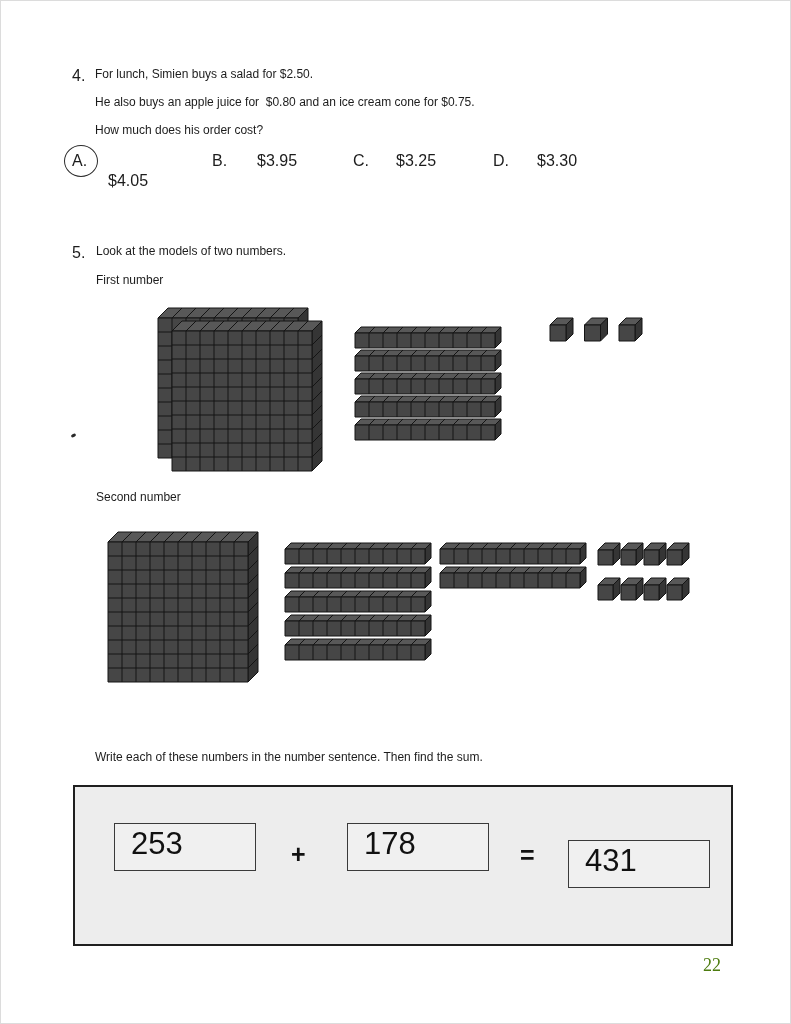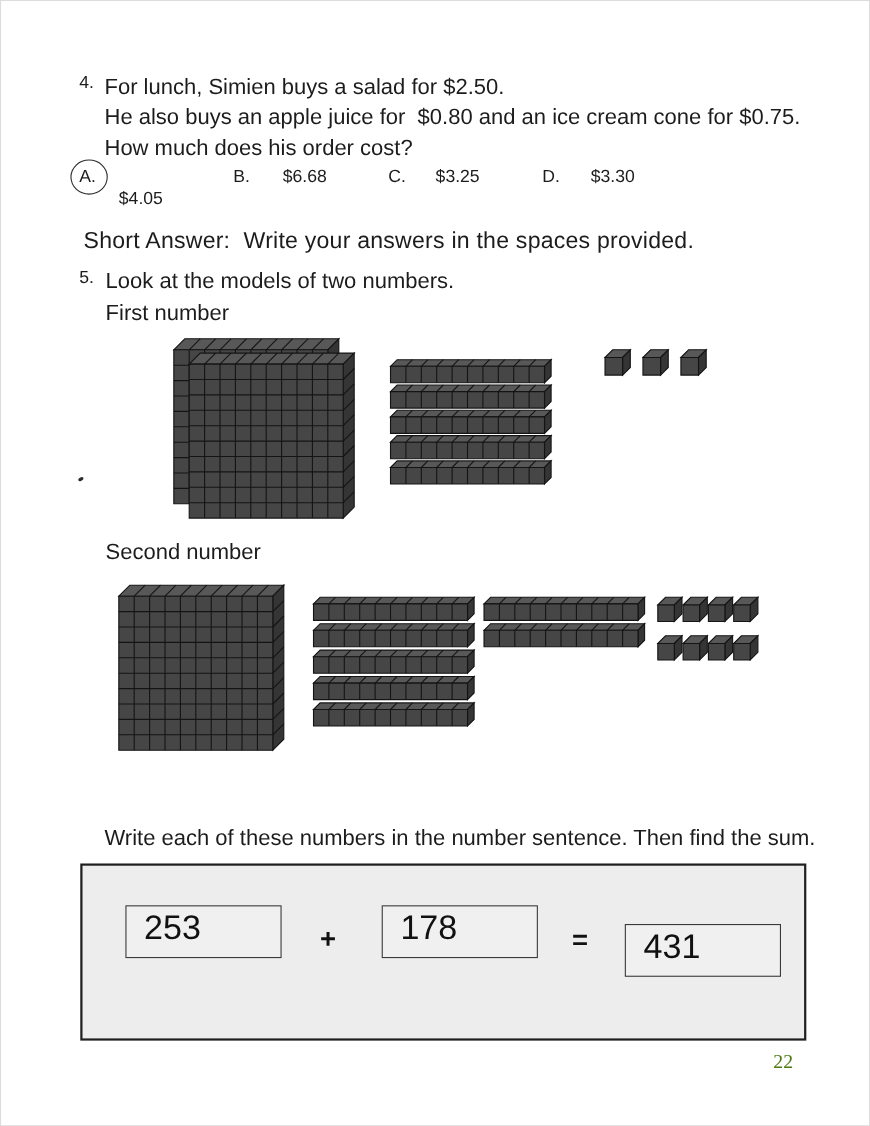--- a/index.html
+++ b/index.html
@@ -7,21 +7,21 @@
     position:relative;
     width:791px;height:1024px;
     background:#ffffff;
     font-family:"Liberation Sans","DejaVu Sans",sans-serif;
     color:#1c1c1c;
     box-shadow:inset 0 0 0 1px #dcdcdc;
     overflow:hidden;
   }
   .abs{position:absolute;}
   .pre{white-space:pre;}
-  .body-text{font-size:20px;line-height:1.2;}
+  .body-text{font-size:12px;line-height:1.2;}
   .qnum{font-size:16px;}
   .heading{font-size:21px;letter-spacing:0.2px;}
   .choice-letter,.choice-value{font-size:16px;}
   .answer-circle{
     position:absolute;left:64px;top:145px;width:32px;height:30px;
     border:1.6px solid #2b2b2b;border-radius:50%;
   }
   .sentence-outer{
     position:absolute;left:73px;top:785px;width:660px;height:161px;
     background:#ededed;border:2px solid #1f1f1f;box-sizing:border-box;
@@ -51,27 +51,26 @@
 
   <span class="abs qnum" style="left:72px;top:67px;">4.</span>
   <span class="abs body-text pre" style="left:95px;top:67px;">For lunch, Simien buys a salad for $2.50.</span>
   <span class="abs body-text pre" style="left:95px;top:95px;">He also buys an apple juice for  $0.80 and an ice cream cone for $0.75.</span>
   <span class="abs body-text pre" style="left:95px;top:123px;">How much does his order cost?</span>
 
   <span class="answer-circle"></span>
   <span class="abs choice-letter" style="left:72px;top:152px;">A.</span>
   <span class="abs choice-value" style="left:108px;top:152px;margin-top:20px;">$4.05</span>
   <span class="abs choice-letter" style="left:212px;top:152px;">B.</span>
-  <span class="abs choice-value" style="left:257px;top:152px;">$6.68</span>
+  <span class="abs choice-value" style="left:257px;top:152px;">$3.95</span>
   <span class="abs choice-letter" style="left:353px;top:152px;">C.</span>
   <span class="abs choice-value" style="left:396px;top:152px;">$3.25</span>
   <span class="abs choice-letter" style="left:493px;top:152px;">D.</span>
   <span class="abs choice-value" style="left:537px;top:152px;">$3.30</span>
 
-  <span class="abs heading pre" style="left:76px;top:207px;">Short Answer:  Write your answers in the spaces provided.</span>
 
   <span class="abs qnum" style="left:72px;top:244px;">5.</span>
   <span class="abs body-text" style="left:96px;top:244px;">Look at the models of two numbers.</span>
   <span class="abs body-text" style="left:96px;top:273px;">First number</span>
 
   <svg class="abs" style="left:155px;top:300px;" width="500" height="180">
       <polygon points="3,18 13,8 153,8 143,18" fill="#585858" stroke="#141414" stroke-width="1"></polygon>
       <polygon points="143,18 153,8 153,148 143,158" fill="#353535" stroke="#141414" stroke-width="1"></polygon>
       <polygon points="3,18 143,18 143,158 3,158" fill="#464646" stroke="#141414" stroke-width="1"></polygon>
       <line x1="17" y1="18" x2="17" y2="158" stroke="#141414" stroke-width="1"></line>

